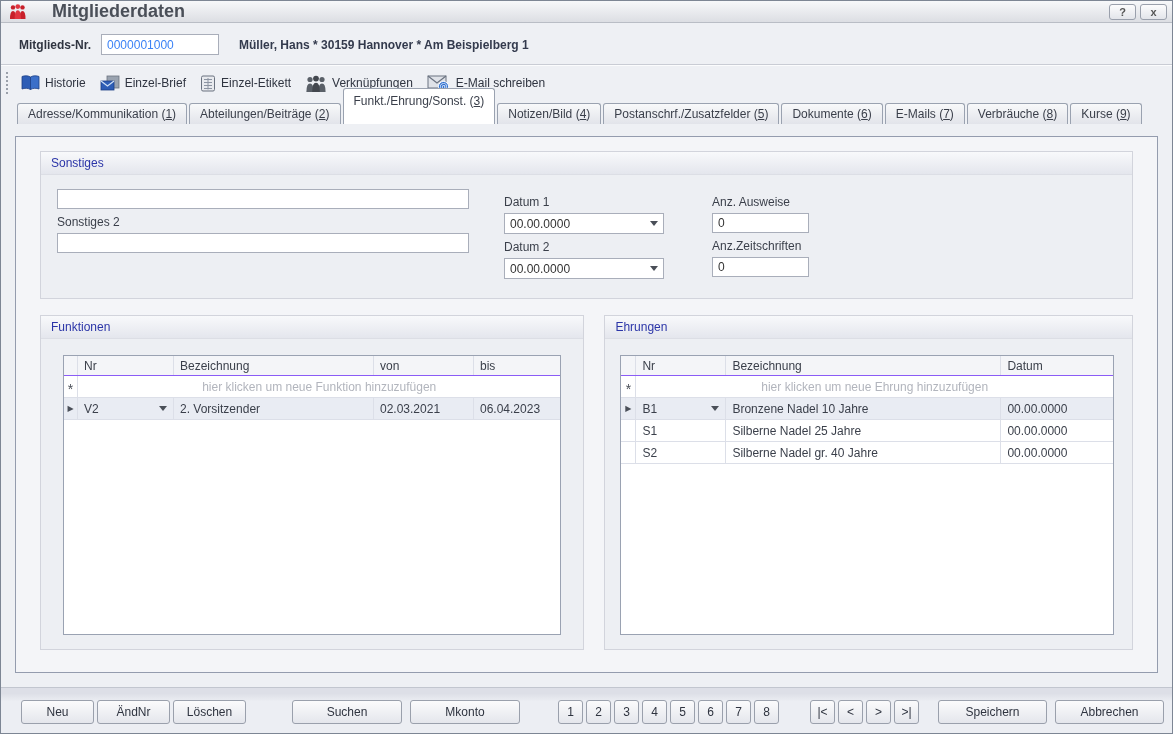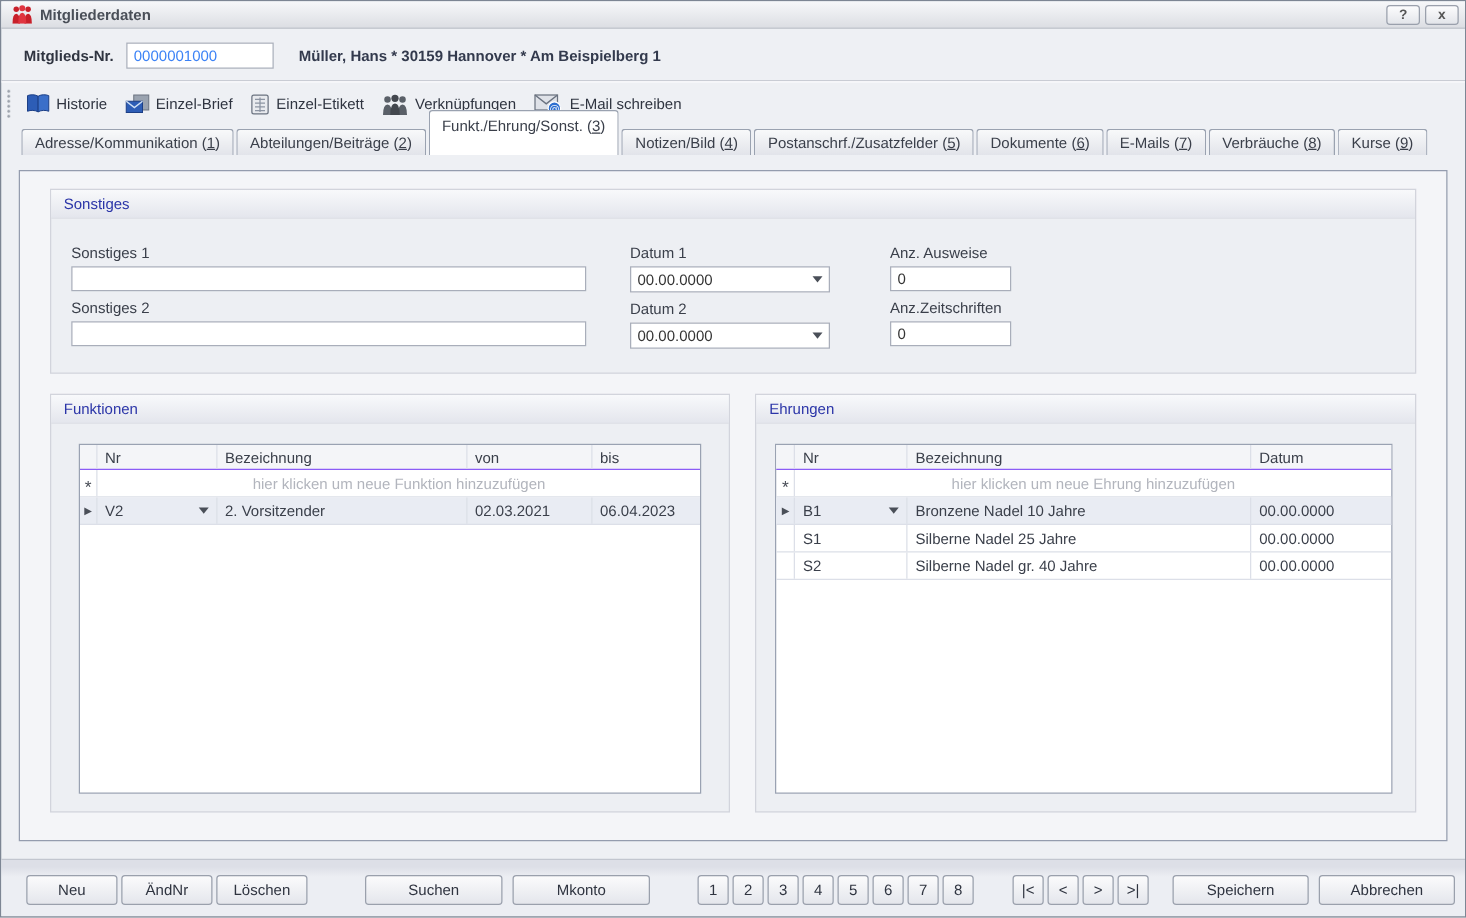--- a/index.html
+++ b/index.html
@@ -5,21 +5,21 @@
   * { box-sizing: border-box; }
   html,body { margin:0; padding:0; background:#9aa0aa; }
   body { font-family:"Liberation Sans","DejaVu Sans",sans-serif; font-size:12px; color:#3a3f4a; }
   .window { width:1173px; height:734px; background:#eef0f4; border:1px solid #7d8694;
             position:relative; overflow:hidden; }
 
   
   .titlebar { height:22px; background:linear-gradient(#f7f8fa,#dcdee3);
               border-bottom:1px solid #b9bdc5; display:flex; align-items:center; padding:0 5px; }
   .title-icon { width:18px; height:15px; margin:0 5px 0 3px; }
-  .title-text { font-weight:bold; color:#4a4f58; font-size:12px; flex:1; }
+  .title-text { font-weight:bold; color:#4a4f58; font-size:18px; flex:1;margin-left:20px; }
   .winbtn { width:27px; height:16px; margin-left:4px; border:1px solid #9aa0ac; border-radius:3px;
             background:linear-gradient(#fcfcfd,#e3e5ea); color:#555; font-weight:bold; font-size:11px;
             display:flex; align-items:center; justify-content:center; cursor:default; }
 
   
   .member-row { display:flex; align-items:center; padding:11px 0 9px 18px; }
   .member-label { font-weight:bold; color:#2f3440; margin-right:10px; }
   .member-input { width:118px; height:21px; border:1px solid #a9aeba; padding:2px 5px;
                   font:12px "Liberation Sans",sans-serif; color:#3b82f6; }
   .member-summary { font-weight:bold; color:#333a4d; margin-left:20px; }
@@ -191,21 +191,20 @@
   </div>
 
   <div class="panel">
 
     <div class="groupbox" style="height:148px;">
       <div class="group-header">
         <span class="group-title">Sonstiges</span>
       </div>
       <div class="sonst-body">
         <div class="col" style="width:412px;">
-          <span class="field-label">Sonstiges 1</span>
           <input class="tb" style="width: 412px;" value="">
           <span class="field-label">Sonstiges 2</span>
           <input class="tb" style="width: 412px;" value="">
         </div>
         <div class="col" style="width:160px; margin-left:35px;">
           <span class="field-label">Datum 1</span>
           <div class="combo">
             <span class="combo-text">00.00.0000</span>
             <span class="arrow-down"></span>
           </div>

